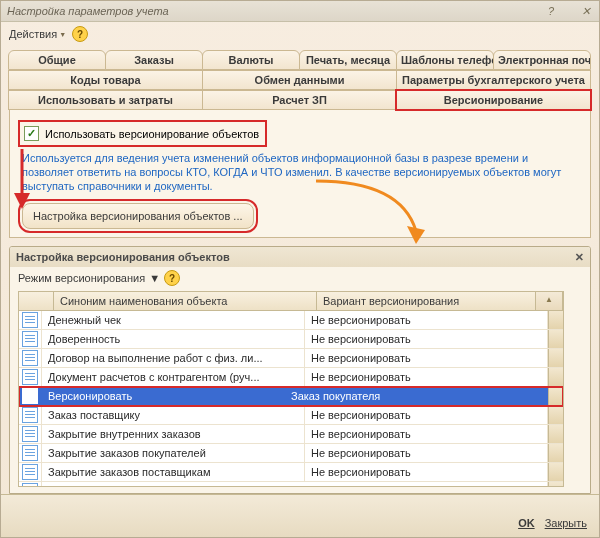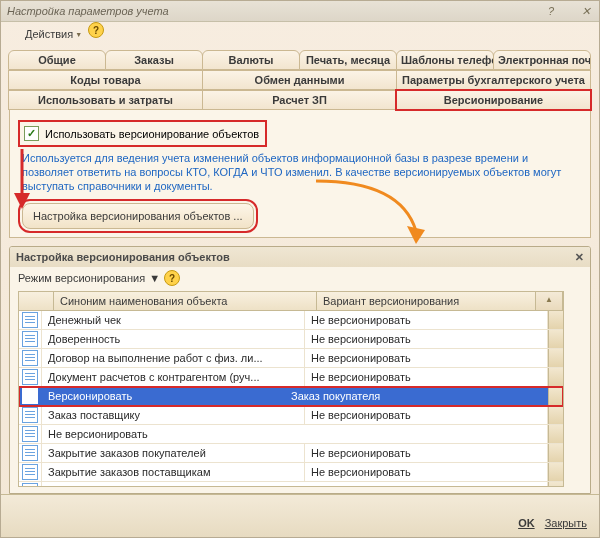--- a/index.html
+++ b/index.html
@@ -1,20 +1,20 @@
 <!DOCTYPE html>
 <html><head>
 <meta charset="utf-8">
 <style>
   html,body{margin:0;padding:0;font-family:Arial,Tahoma,sans-serif;font-size:11px;background:#fff;}
   .window{width:600px;height:538px;background:linear-gradient(to bottom,#f7ede0,#f3e7d6);display:flex;flex-direction:column;border:1px solid #b7ab93;box-sizing:border-box;position:relative;}
   .titlebar{height:20px;background:linear-gradient(to bottom,#e8e2d6,#ddd6c8);display:flex;align-items:center;padding:0 6px;font-style:italic;color:#6b6455;border-bottom:1px solid #c6bfa8;gap:17px;}
   .titlebar .spacer{flex:1;}
   .titlebar .wbtn{width:14px;height:14px;margin-left:4px;color:#7a7158;font-size:11px;line-height:14px;text-align:center;}
-  .toolbar{height:24px;display:flex;padding:0 24px;gap:6px;}
+  .toolbar{height:24px;display:flex;align-items:center;padding:0 8px;gap:6px;}
   .toolbar .actions{display:flex;align-items:center;gap:2px;color:#3a3a3a;}
   .toolbar .drop{font-size:7px;color:#7a6b4d;}
   .help-circle{width:14px;height:14px;border-radius:50%;background:#ffd24a;border:1px solid #c79a12;color:#6b4a00;font-weight:bold;font-size:10px;display:inline-flex;align-items:center;justify-content:center;}
 
   .tabs-area{padding:4px 8px 0 8px;}
   .tabrow{display:flex;gap:0;font-weight:bold;}
   .tab{flex:1;min-width:0;background:linear-gradient(to bottom,#fbf3e6,#f2e5cf);border:1px solid #cbb892;border-radius:6px 6px 0 0;height:18px;line-height:18px;text-align:center;color:#3a3a3a;font-size:11px;position:relative;margin-left:-1px;white-space:nowrap;overflow:hidden;padding:0 4px;}
   .tabrow2 .tab{border-radius:0;}
   .tabrow3 .tab{border-radius:0 0 0 0;}
   .tab.hl{outline:2px solid #d62a2a;outline-offset:-1px;}
@@ -184,20 +184,21 @@
               <span class="doc-ico"></span>
             </div>
             <div class="cell col-name">Заказ поставщику</div>
             <div class="cell col-var">Не версионировать</div>
             <div class="scroll-thumb"></div>
           </div>
           <div class="row">
             <div class="cell col-icon">
               <span class="doc-ico"></span>
             </div>
+            <div class="cell col-name">Закрытие внутренних заказов</div>
             <div class="cell col-var">Не версионировать</div>
             <div class="scroll-thumb"></div>
           </div>
           <div class="row">
             <div class="cell col-icon">
               <span class="doc-ico"></span>
             </div>
             <div class="cell col-name">Закрытие заказов покупателей</div>
             <div class="cell col-var">Не версионировать</div>
             <div class="scroll-thumb"></div>

